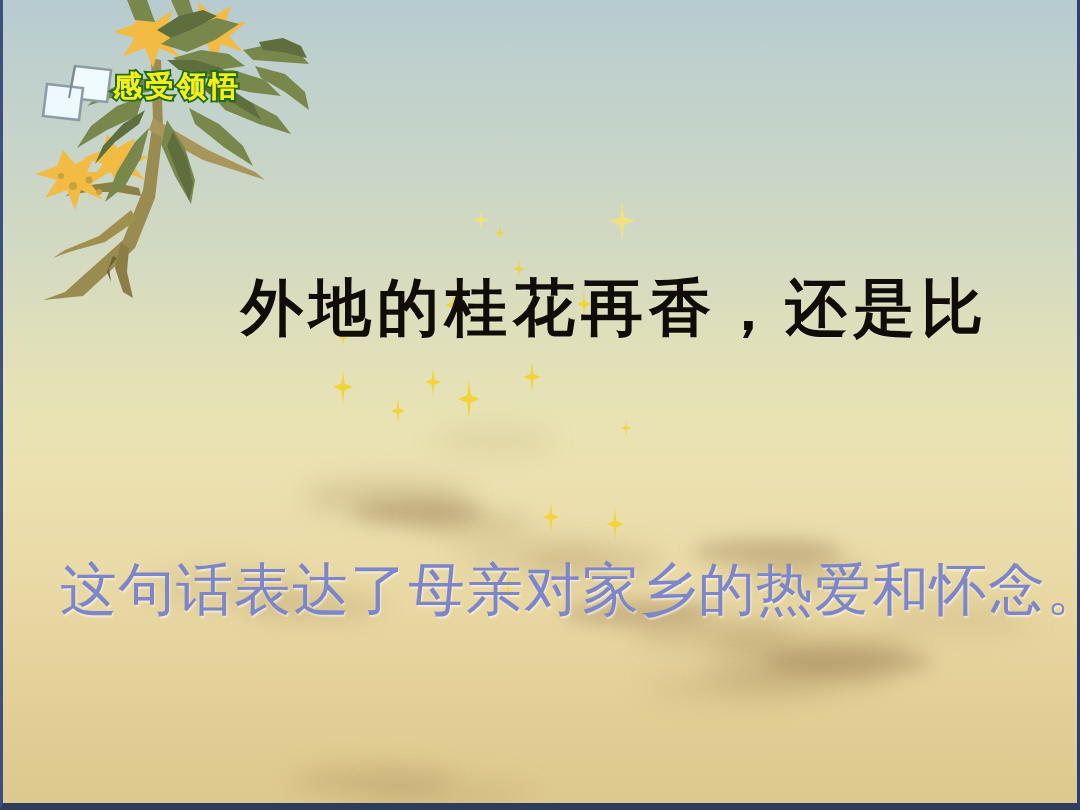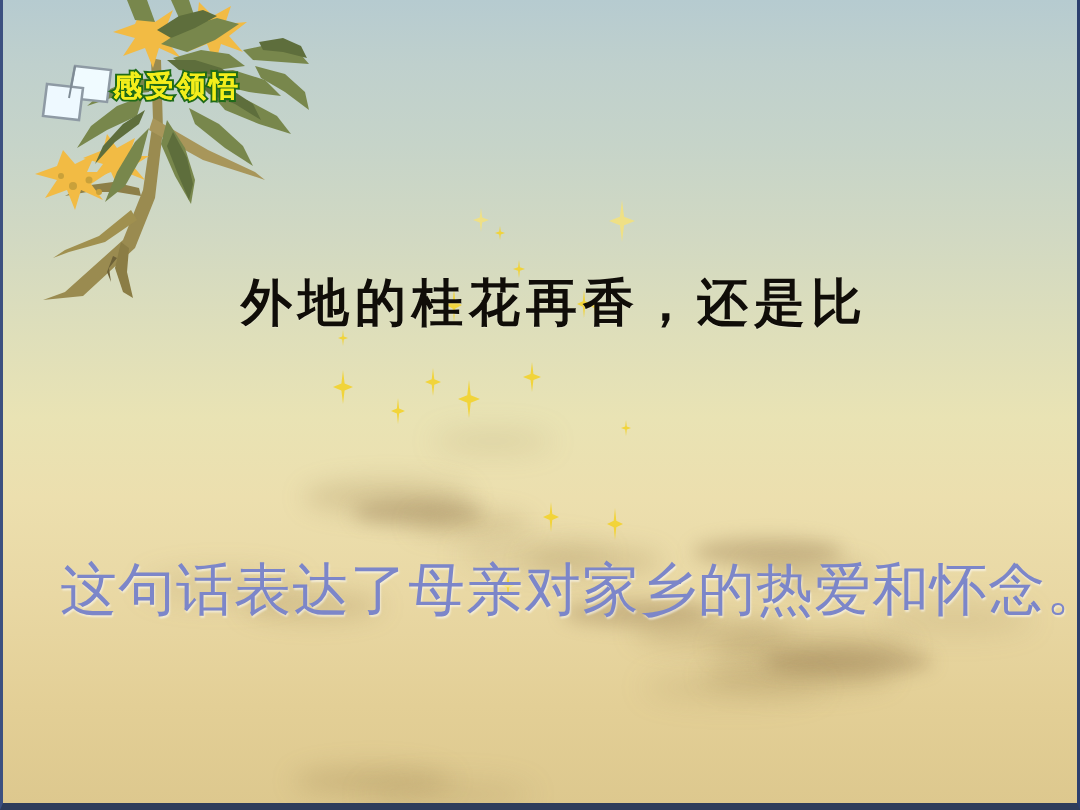--- a/index.html
+++ b/index.html
@@ -74,21 +74,21 @@
     -webkit-text-stroke:0;
     color:#f4ee1b;
     white-space:nowrap;
   }
 
   
   .quote{
     position:absolute;
     color:#100d08;
     font-family:"DejaVu Serif",serif;
-    font-size:51px;
+    font-size:62px;
     letter-spacing:6px;
     white-space:nowrap;
     line-height:1;
     font-weight:600;
     text-shadow:0 1px 0 rgba(255,255,255,.25);
   }
   .quote.l1{left:238px;top:277px;}
   .quote.l2{left:108px;top:423px;}
 
   

